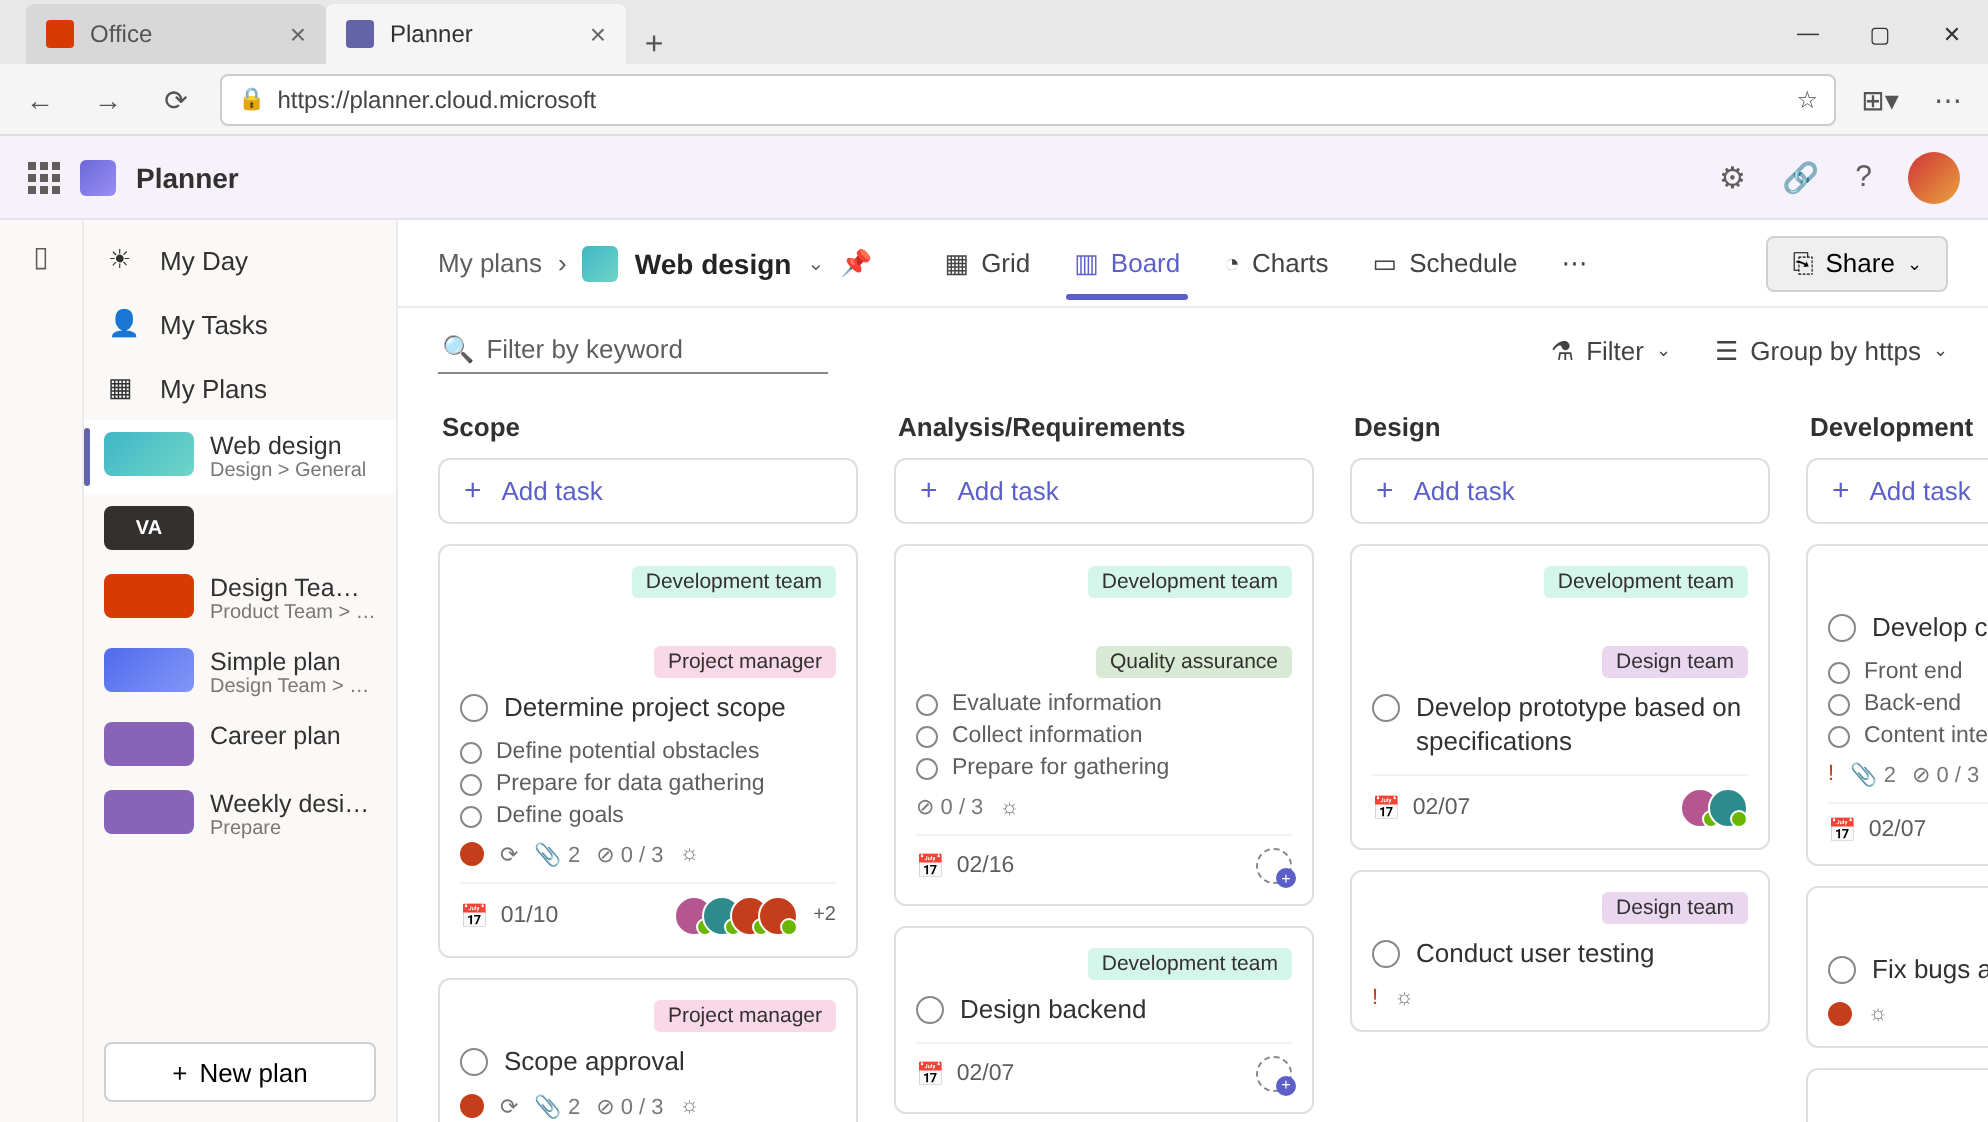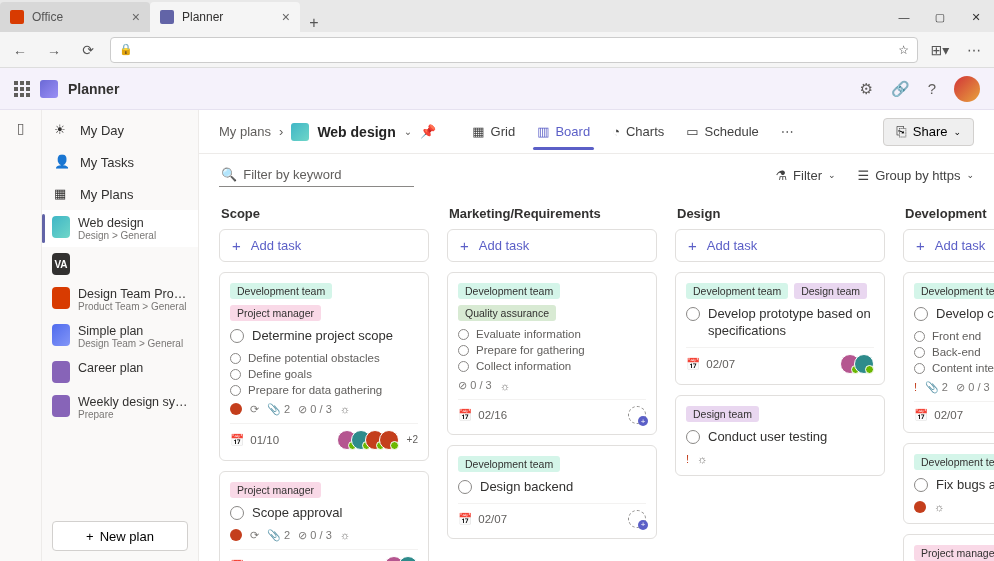--- a/index.html
+++ b/index.html
@@ -1,21 +1,21 @@
 <!DOCTYPE html>
 <html><head>
 <meta charset="utf-8">
 <style>
 * { margin:0; padding:0; box-sizing:border-box; font-family:"Segoe UI",-apple-system,sans-serif; }
 body { width:994px; height:561px; overflow:hidden; background:#fff; font-size:13px; color:#323130; }
 
 
 .titlebar { height:32px; background:#e8e8e8; display:flex; align-items:flex-end; }
 .tab { height:30px; display:flex; align-items:center; padding:0 10px; gap:8px; font-size:12px; border-top-left-radius:4px; border-top-right-radius:4px; min-width:150px; max-width:160px; }
-.tab.inactive { background:#d8d8d8; color:#555; }
+.tab.inactive { background:#d8d8d8; color:#555;margin-left:13px; }
 .tab.active { background:#f5f5f5; }
 .tab .favicon { width:14px; height:14px; border-radius:2px; }
 .tab .close { margin-left:auto; color:#666; font-size:14px; line-height:1; }
 .newtab { width:28px; text-align:center; color:#555; font-size:16px; }
 .wincontrols { margin-left:auto; display:flex; height:30px; }
 .wincontrols div { width:36px; display:flex; align-items:center; justify-content:center; font-size:11px; color:#333; }
 
 .addrbar { height:36px; background:#f5f5f5; display:flex; align-items:center; padding:0 8px; gap:10px; border-bottom:1px solid #ddd; }
 .navbtn { width:24px; display:flex; justify-content:center; color:#555; font-size:14px; }
 .url { flex:1; height:26px; border:1px solid #ccc; border-radius:4px; background:#fff; display:flex; align-items:center; padding:0 8px; gap:6px; font-size:12px; color:#444; }
@@ -33,21 +33,21 @@
 
 .app { display:flex; height:451px; }
 .rail { width:42px; background:#faf9f8; border-right:1px solid #edebe9; display:flex; flex-direction:column; align-items:center; padding-top:10px; color:#605e5c; }
 .sidebar { width:157px; background:#faf9f8; border-right:1px solid #edebe9; display:flex; flex-direction:column; padding-top:4px; }
 .navitem { display:flex; align-items:center; gap:10px; padding:8px 12px; font-size:13px; color:#323130; }
 .navitem svg, .navicon { width:16px; height:16px; flex-shrink:0; }
 .sechead { font-size:11px; color:#605e5c; padding:10px 12px 4px; }
 .plan { display:flex; gap:8px; padding:6px 10px; align-items:flex-start; position:relative; }
 .plan.selected { background:#fff; }
 .plan.selected::before { content:""; position:absolute; left:0; top:4px; bottom:4px; width:3px; background:#6264a7; border-radius:2px; }
-.planicon { width:18px; height:22px; border-radius:4px; flex-shrink:0; display:flex; align-items:center; justify-content:center; color:#fff; font-size:10px; font-weight:600; }
+.planicon { width:45px; height:22px; border-radius:4px; flex-shrink:0; display:flex; align-items:center; justify-content:center; color:#fff; font-size:10px; font-weight:600; }
 .plantxt { display:flex; flex-direction:column; overflow:hidden; }
 .planname { font-size:12.5px; white-space:nowrap; overflow:hidden; text-overflow:ellipsis; }
 .plansub { font-size:10px; color:#797775; white-space:nowrap; overflow:hidden; text-overflow:ellipsis; }
 .newplan { margin:auto 10px 10px; height:30px; border:1px solid #d2d0ce; border-radius:4px; background:#fff; display:flex; align-items:center; justify-content:center; gap:6px; font-size:13px; }
 
 
 .main { flex:1; display:flex; flex-direction:column; background:#fff; overflow:hidden; }
 .toolbar { height:44px; display:flex; align-items:center; padding:0 20px; gap:16px; border-bottom:1px solid #edebe9; }
 .crumbs { display:flex; align-items:center; gap:8px; font-size:13px; color:#605e5c; }
 .crumbs .plantitle { font-weight:600; color:#242424; font-size:14px; }
@@ -61,21 +61,21 @@
 .filterrow { height:42px; display:flex; align-items:center; padding:0 20px; gap:14px; }
 .searchbox { width:195px; border-bottom:1px solid #8a8886; display:flex; align-items:center; gap:6px; padding:4px 2px; color:#605e5c; font-size:13px; }
 .rightfilters { margin-left:auto; display:flex; gap:22px; font-size:13px; color:#424242; }
 .rightfilters > div { display:flex; align-items:center; gap:6px; }
 
 .board { flex:1; display:flex; gap:18px; padding:6px 20px; overflow:hidden; }
 .col { width:210px; flex-shrink:0; display:flex; flex-direction:column; }
 .colhead { font-weight:600; font-size:13px; padding:4px 2px 8px; }
 .addtask { border:1px solid #e1dfdd; border-radius:6px; padding:7px 12px; display:flex; align-items:center; gap:10px; color:#5b5fc7; font-size:13px; margin-bottom:10px; background:#fff; }
 .card { border:1px solid #e1dfdd; border-radius:6px; background:#fff; padding:10px 10px; margin-bottom:10px; display:flex; flex-direction:column; gap:7px; font-size:12.5px; }
-.tags { display:flex; gap:6px; flex-wrap:wrap; }
+.tags { display:flex; gap:24px; flex-wrap:wrap;justify-content:flex-end; }
 .tag { font-size:10.5px; padding:2px 7px; border-radius:3px; }
 .cardtitle { display:flex; align-items:flex-start; gap:8px; font-size:13px; line-height:1.3; }
 .radio { width:14px; height:14px; border:1.5px solid #8a8886; border-radius:50%; flex-shrink:0; margin-top:1px; }
 .checklist { display:flex; flex-direction:column; gap:4px; color:#605e5c; font-size:11.5px; }
 .checklist div { display:flex; align-items:center; gap:7px; }
 .meta { display:flex; align-items:center; gap:8px; color:#797775; font-size:11px; }
 .meta .dot { width:12px; height:12px; border-radius:50%; background:#c43e1c; }
 .footer { display:flex; align-items:center; gap:6px; padding-top:6px; border-top:1px solid #f3f2f1; color:#605e5c; font-size:11.5px; }
 .avatars { margin-left:auto; display:flex; }
 .av { width:20px; height:20px; border-radius:50%; border:1.5px solid #fff; margin-left:-6px; position:relative; }
@@ -105,20 +105,21 @@
     <div>✕</div>
   </div>
 </div>
 
 <div class="addrbar">
   <div class="navbtn">←</div>
   <div class="navbtn">→</div>
   <div class="navbtn">⟳</div>
   <div class="url">
     <span class="lock">🔒</span>
+    <span>https://planner.cloud.microsoft</span>
     <span style="margin-left:auto">☆</span>
   </div>
   <div class="navbtn">⊞▾</div>
   <div class="navbtn">⋯</div>
 </div>
 
 <div class="appheader">
   <div class="waffle">
       <span></span>
       <span></span>
@@ -274,25 +275,25 @@
               <span class="radio"></span>
               <span>Determine project scope</span>
             </div>
             <div class="checklist">
               <div>
                 <span class="radio" style="width:11px;height:11px"></span>
                 <span>Define potential obstacles</span>
               </div>
               <div>
                 <span class="radio" style="width:11px;height:11px"></span>
+                <span>Prepare for data gathering</span>
+              </div>
+              <div>
+                <span class="radio" style="width:11px;height:11px"></span>
                 <span>Define goals</span>
-              </div>
-              <div>
-                <span class="radio" style="width:11px;height:11px"></span>
-                <span>Prepare for data gathering</span>
               </div>
             </div>
             <div class="meta">
               <span class="dot"></span>
               <span>⟳</span>
               <span>📎 2</span>
               <span>⊘ 0 / 3</span>
               <span>☼</span>
             </div>
             <div class="footer">
@@ -326,42 +327,42 @@
               <span>📅</span>
               <span>01/10</span>
               <div class="avatars">
                 <span class="av" style="background:#b55690"></span>
                 <span class="av" style="background:#2e8b8b"></span>
               </div>
             </div>
           </div>
         </div>
         <div class="col">
-          <div class="colhead">Marketing/Requirements</div>
+          <div class="colhead">Analysis/Requirements</div>
   <div class="addtask">
             <span style="color:#5b5fc7;font-size:15px">+</span>
             <span>Add task</span>
           </div>
           <div class="card">
             <div class="tags">
               <span class="tag" style="background:#d4f5e9">Development team</span>
               <span class="tag" style="background:#d8ead3">Quality assurance</span>
             </div>
             <div class="checklist">
               <div>
                 <span class="radio" style="width:11px;height:11px"></span>
                 <span>Evaluate information</span>
               </div>
               <div>
                 <span class="radio" style="width:11px;height:11px"></span>
+                <span>Collect information</span>
+              </div>
+              <div>
+                <span class="radio" style="width:11px;height:11px"></span>
                 <span>Prepare for gathering</span>
-              </div>
-              <div>
-                <span class="radio" style="width:11px;height:11px"></span>
-                <span>Collect information</span>
               </div>
             </div>
             <div class="meta">
               <span>⊘ 0 / 3</span>
               <span>☼</span>
             </div>
             <div class="footer">
               <span>📅</span>
               <span>02/16</span>
               <span class="assignicon"></span>

